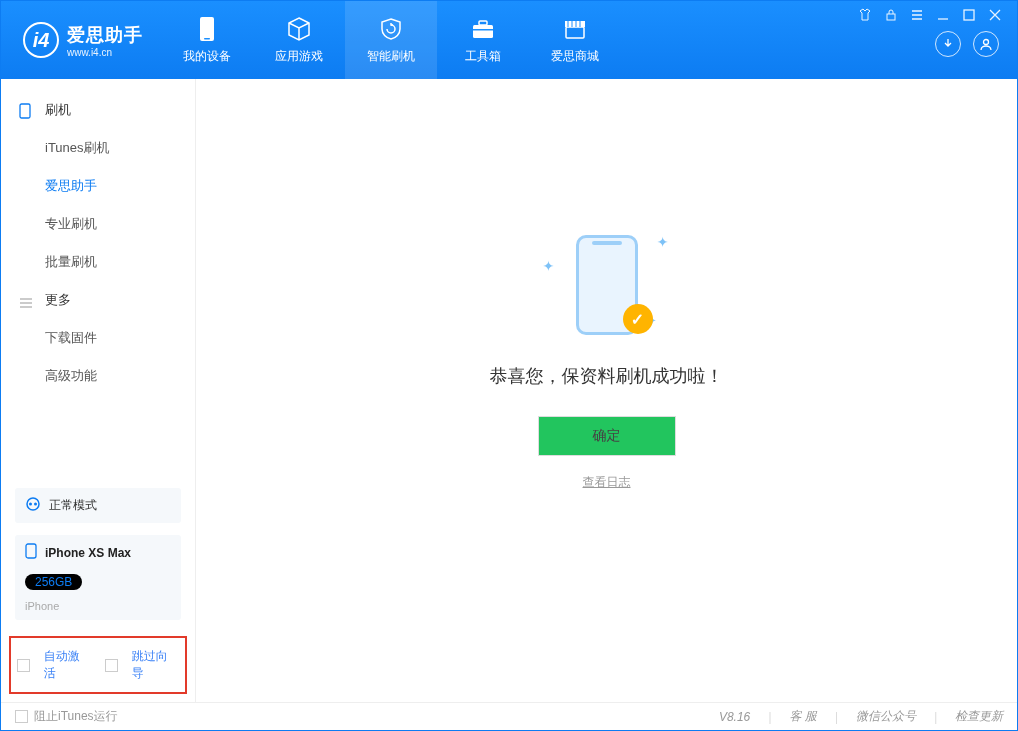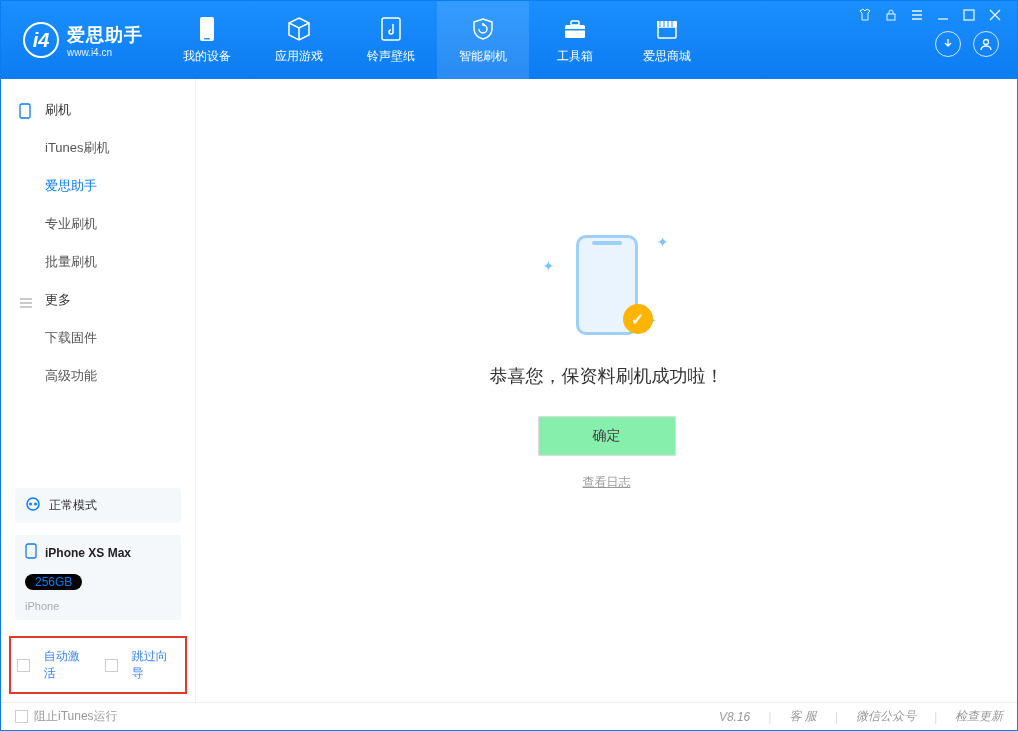--- a/index.html
+++ b/index.html
@@ -34,21 +34,21 @@
 .device-sub { color: #aaa; font-size: 11px; margin-top: 2px; }
 .bottom-options { margin: 10px 8px 8px 8px; border: 2px solid #e23a2a; padding: 10px 6px; display: flex; gap: 14px; align-items: center; font-size: 12px; color: #3b82f6; }
 .chk { width: 13px; height: 13px; border: 1px solid #ccc; display: inline-block; }
 .main { flex: 1; display: flex; flex-direction: column; align-items: center; justify-content: center; padding-bottom: 60px; }
 .phone-illus { position: relative; width: 160px; height: 110px; margin-bottom: 24px; display: flex; align-items: center; justify-content: center; }
 .phone-frame { width: 62px; height: 100px; border: 3px solid #9dcff8; border-radius: 10px; background: #e9f4fe; position: relative; }
 .phone-notch { position: absolute; top: 3px; left: 50%; transform: translateX(-50%); width: 30px; height: 4px; background: #9dcff8; border-radius: 3px; }
 .checkmark { position: absolute; right: 34px; bottom: 6px; width: 30px; height: 30px; background: #ffb400; border-radius: 50%; display: flex; align-items: center; justify-content: center; color: #fff; font-size: 16px; font-weight: bold; }
 .sparkle { position: absolute; color: #7ec2f7; font-size: 14px; }
 .success-text { font-size: 18px; color: #333; font-weight: 500; margin-bottom: 28px; }
-.ok-btn { border: 1px solid #ddd; background: #86efac; padding: 10px 54px; font-size: 14px; color: #444; cursor: pointer; margin-bottom: 18px; }
+.ok-btn { border: 1px solid #ddd; background: #22c55e; padding: 10px 54px; font-size: 14px; color: #444; cursor: pointer; margin-bottom: 18px; }
 .log-link { font-size: 12px; color: #999; cursor: pointer; text-decoration: underline; }
 .footer { height: 28px; border-top: 1px solid #eee; display: flex; align-items: center; padding: 8px 14px; font-size: 12px; color: #999; }
 .footer-left { display: flex; align-items: center; gap: 6px; }
 .footer-right { margin-left: auto; display: flex; align-items: center; gap: 18px; font-style: italic; }
 .footer-sep { color: #ddd; }
 .blueicon { color: #0d7cf2; }
 </style>
 </head>
 <body>
 
@@ -72,29 +72,20 @@
     </div>
     <div class="nav-tab">
       <div class="nav-tab-icon">
           <svg width="26" height="26" viewBox="0 0 26 26">
             <path d="M13 2 L23 7 L23 19 L13 24 L3 19 L3 7 Z" fill="none" stroke="#fff" stroke-width="1.5"></path>
             <path d="M3 7 L13 12 L23 7 M13 12 L13 24" stroke="#fff" stroke-width="1.5" fill="none"></path>
           </svg>
         </div>
       <div class="nav-tab-label">应用游戏</div>
     </div>
-    <div class="nav-tab">
-      <div class="nav-tab-icon">
-          <svg width="22" height="26" viewBox="0 0 22 26">
-            <rect x="2" y="2" width="18" height="22" rx="2" fill="none" stroke="#fff" stroke-width="1.5"></rect>
-            <path d="M13 8 L13 16 A2 2 0 1 1 11 14" stroke="#fff" stroke-width="1.5" fill="none"></path>
-          </svg>
-        </div>
-      <div class="nav-tab-label">铃声壁纸</div>
-    </div>
     <div class="nav-tab active">
       <div class="nav-tab-icon">
           <svg width="26" height="26" viewBox="0 0 26 26">
             <path d="M13 3 L22 6 L22 13 C22 18 18 22 13 23 C8 22 4 18 4 13 L4 6 Z" fill="none" stroke="#fff" stroke-width="1.5"></path>
             <path d="M9 13 A4 4 0 1 0 13 9" stroke="#fff" stroke-width="1.5" fill="none"></path>
             <path d="M13 7 L13 9 L15 9" stroke="#fff" stroke-width="1.5" fill="none"></path>
           </svg>
         </div>
       <div class="nav-tab-label">智能刷机</div>
     </div>

